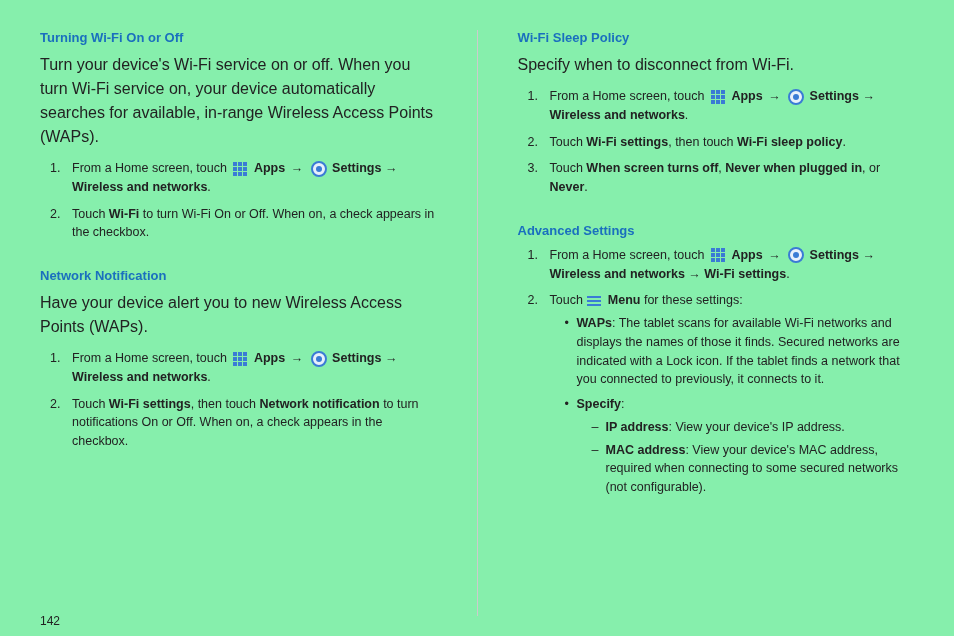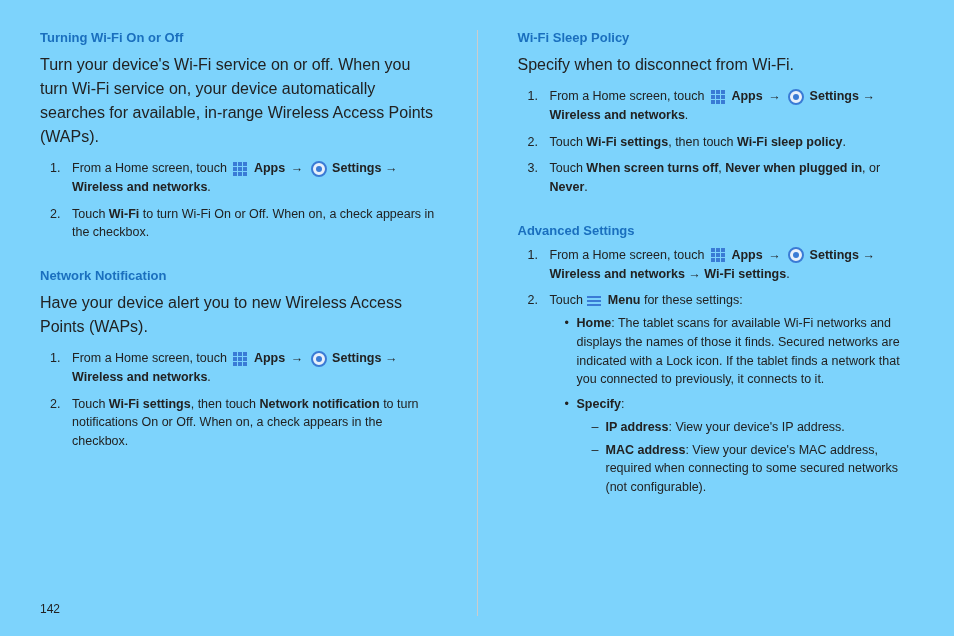--- a/index.html
+++ b/index.html
@@ -153,36 +153,36 @@
       padding-left: 14px;
     }
     .sub-item::before {
       content: '–';
       position: absolute;
       left: 0;
       top: 0;
     }
     .page-number {
       position: absolute;
-      bottom: 20px;
+      bottom: 8px;
       left: 40px;
       font-size: 12px;
       color: #222;
     }
     .divider {
       width: 1px;
       background: #ccc;
       margin: 0 10px;
       align-self: stretch;
     }
   </style>
 </head>
 <body>
 
-<div style="position:relative; width:954px; height:636px; background:#7dd3fc;">
+<div style="position:relative; width:954px; height:636px; background:#86efac;">
   <div class="page">
 
     <div class="column">
 
       <div class="section">
         <div class="section-title">Turning Wi-Fi On or Off</div>
         <div class="section-body">Turn your device's Wi-Fi service on or off. When you turn Wi-Fi service on, your device automatically searches for available, in-range Wireless Access Points (WAPs).</div>
         <div class="steps">
           <div class="step">
             <span class="step-num">1.</span>
@@ -357,21 +357,21 @@
             <span class="step-content">
               Touch
               <span class="menu-icon">
                 <span class="menu-line"></span>
                 <span class="menu-line"></span>
                 <span class="menu-line"></span>
               </span>
               <span class="bold"> Menu</span> for these settings:
               <div class="bullet-list">
                 <div class="bullet-item">
-                  <span class="bold">Home</span><span>: The tablet scans for available Wi-Fi networks and displays the names of those it finds. Secured networks are indicated with a Lock icon. If the tablet finds a network that you connected to previously, it connects to it.</span>
+                  <span class="bold">WAPs</span><span>: The tablet scans for available Wi-Fi networks and displays the names of those it finds. Secured networks are indicated with a Lock icon. If the tablet finds a network that you connected to previously, it connects to it.</span>
                 </div>
                 <div class="bullet-item">
                   <span class="bold">Specify</span><span>:</span>
                   <div class="sub-list">
                     <div class="sub-item">
                       <span class="bold">IP address</span><span>: View your device's IP address.</span>
                     </div>
                     <div class="sub-item">
                       <span class="bold">MAC address</span><span>: View your device's MAC address, required when connecting to some secured networks (not configurable).</span>
                     </div>

